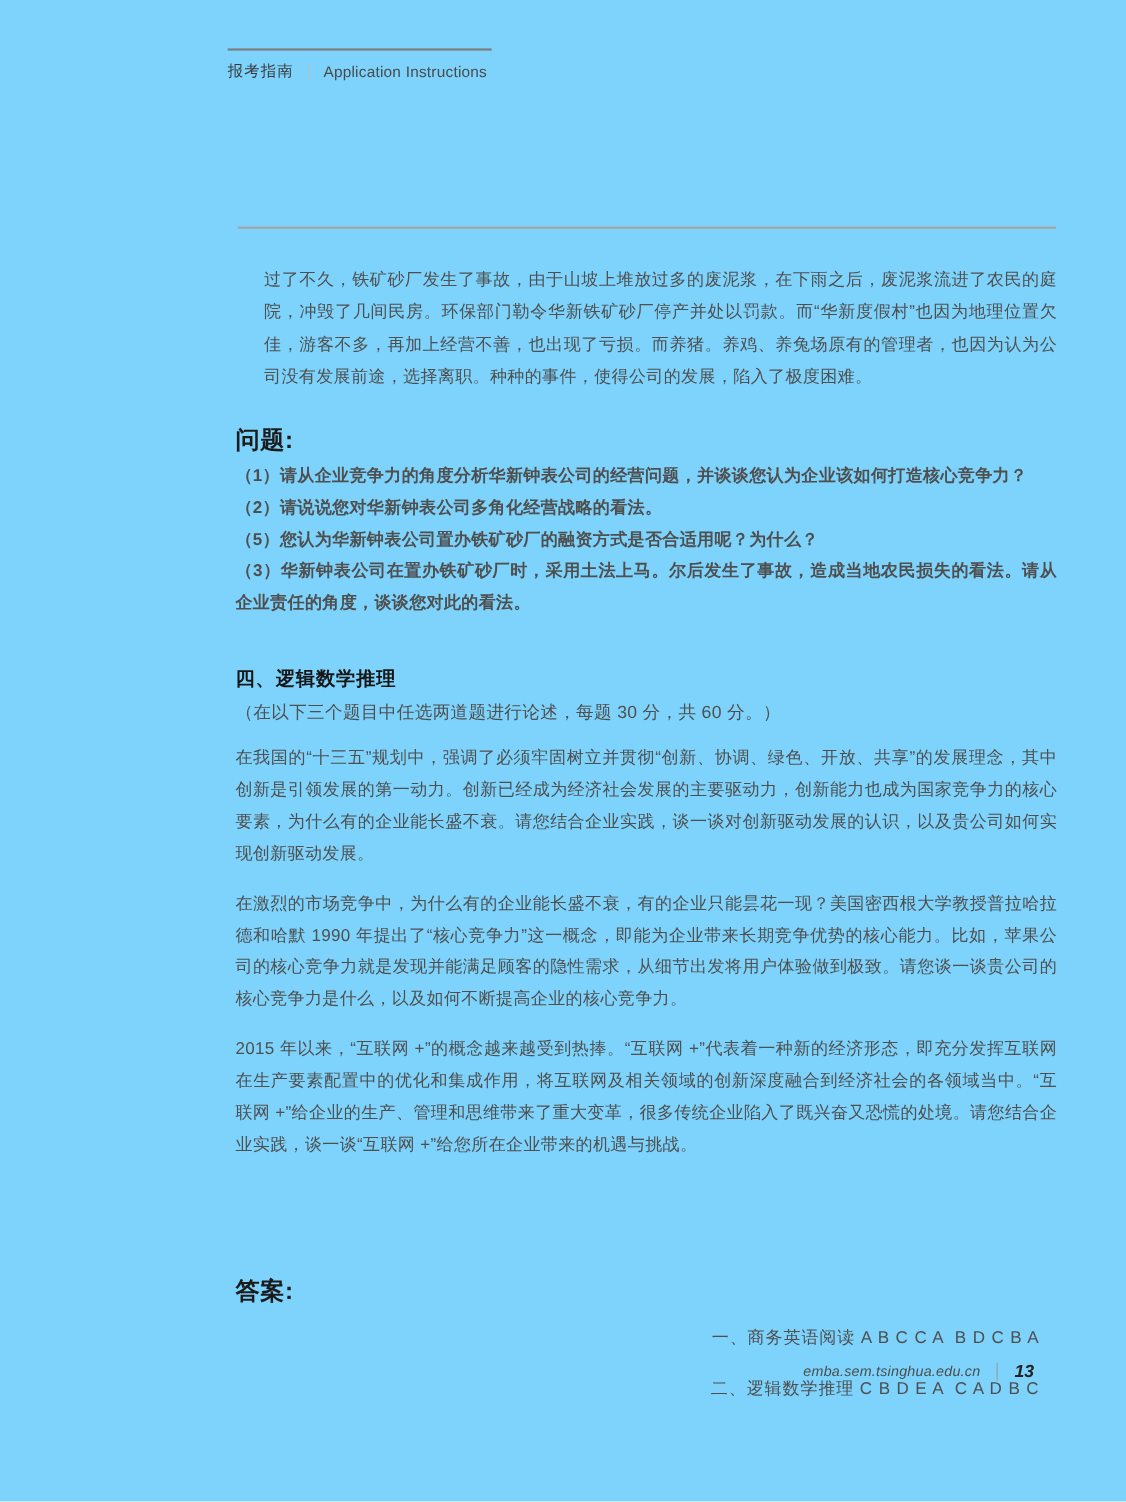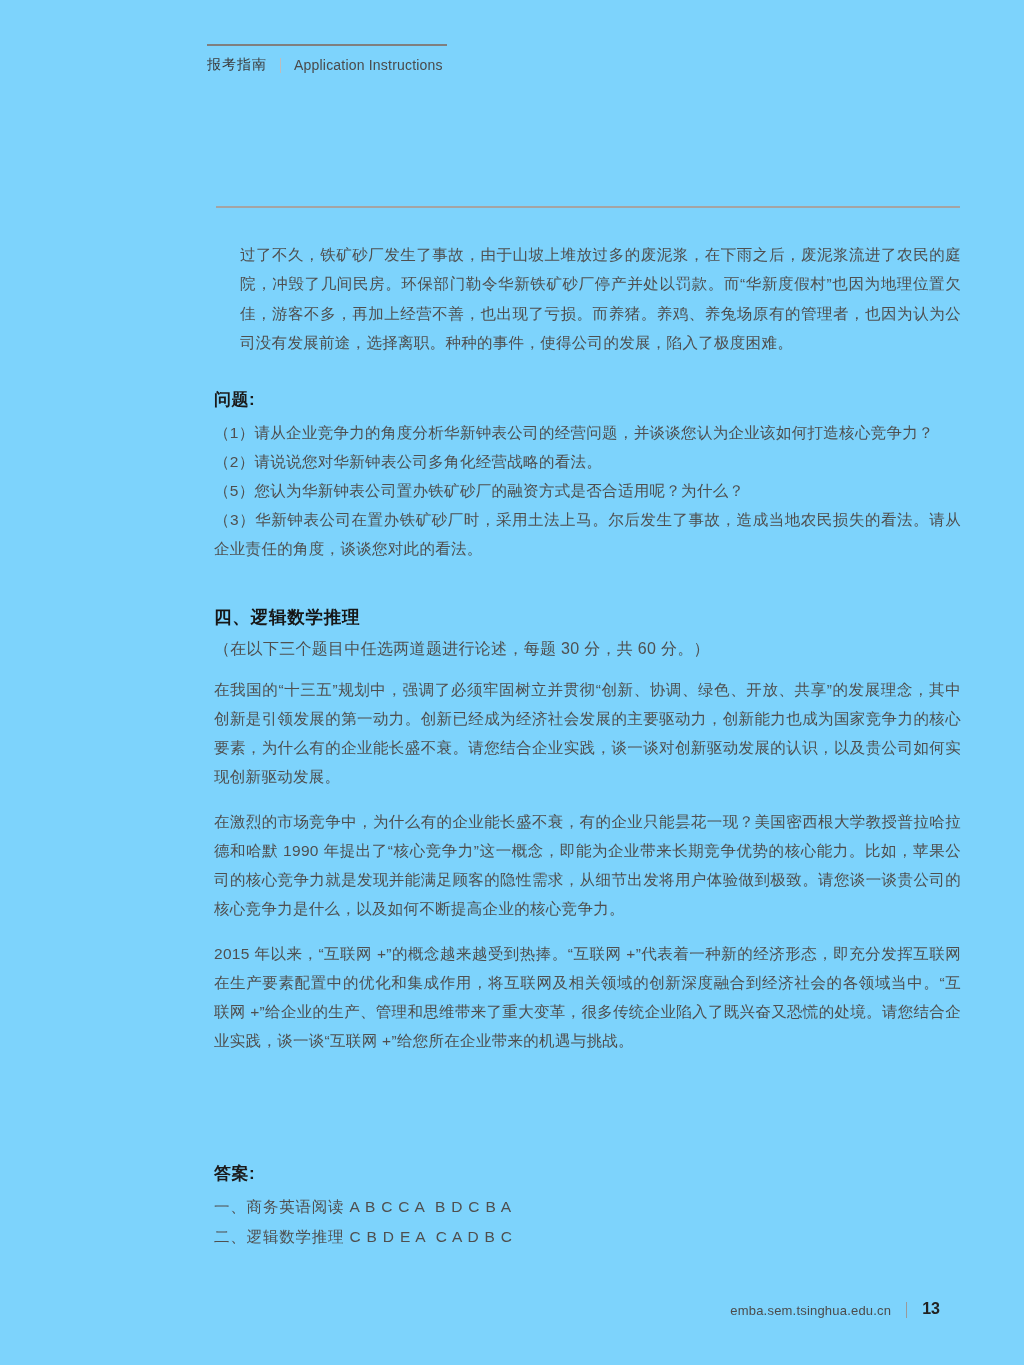--- a/index.html
+++ b/index.html
@@ -30,48 +30,48 @@
     line-height: 29px;
     letter-spacing: 0.3px;
     text-align: justify;
   }
 
   .intro { position: absolute; left: 240px; top: 224px; width: 721px; line-height: 29.5px; }
 
   
   .questions { position: absolute; left: 214px; top: 388px; width: 747px; }
   .block-heading {
-    font-size: 17px;
+    font-size: 22px;
     font-weight: bold;
     color: #1b1b1b;
     line-height: 24px;
     margin: 0 0 6px 0;
     letter-spacing: 0.5px;
   }
-  .question-item { margin: 0; }
+  .question-item { margin: 0; font-weight: bold; }
 
   
   .section4 { position: absolute; left: 214px; top: 604px; width: 747px; }
   .section-heading {
     font-size: 17.5px;
     font-weight: bold;
     color: #161616;
     line-height: 26px;
     margin: 0 0 7px 0;
     letter-spacing: 0.8px;
   }
   .section-note { font-size: 16px; color: #4f4f4f; line-height: 24px; margin: 0 0 14px 0; letter-spacing: 0.3px; }
   .essay-paragraph { margin: 0 0 16px 0; }
 
   
   .answers { position: absolute; left: 214px; top: 1162px; width: 747px; }
-  .answer-line { line-height: 30px; white-space: pre-wrap; letter-spacing: 0.8px; margin: 0; text-align: left; }
+  .answer-line { line-height: 30px; white-space: pre-wrap; letter-spacing: 0.8px; margin: 16px; text-align: right; }
 
   
-  .page-footer { position: absolute; top: 1300px; right: 84px; display: flex; align-items: flex-end; }
+  .page-footer { position: absolute; top: 1239px; right: 84px; display: flex; align-items: flex-start; font-style: italic; }
   .footer-website { font-size: 13px; color: #4c4c4c; letter-spacing: 0.2px; }
   .footer-divider { width: 1px; height: 16px; background: #9a9a9a; margin: 0 15px; }
   .footer-page-number { font-size: 16px; font-weight: bold; color: #222222; }
 </style>
 </head>
 <body>
 
 <div class="page">
 
   <div class="page-header">

